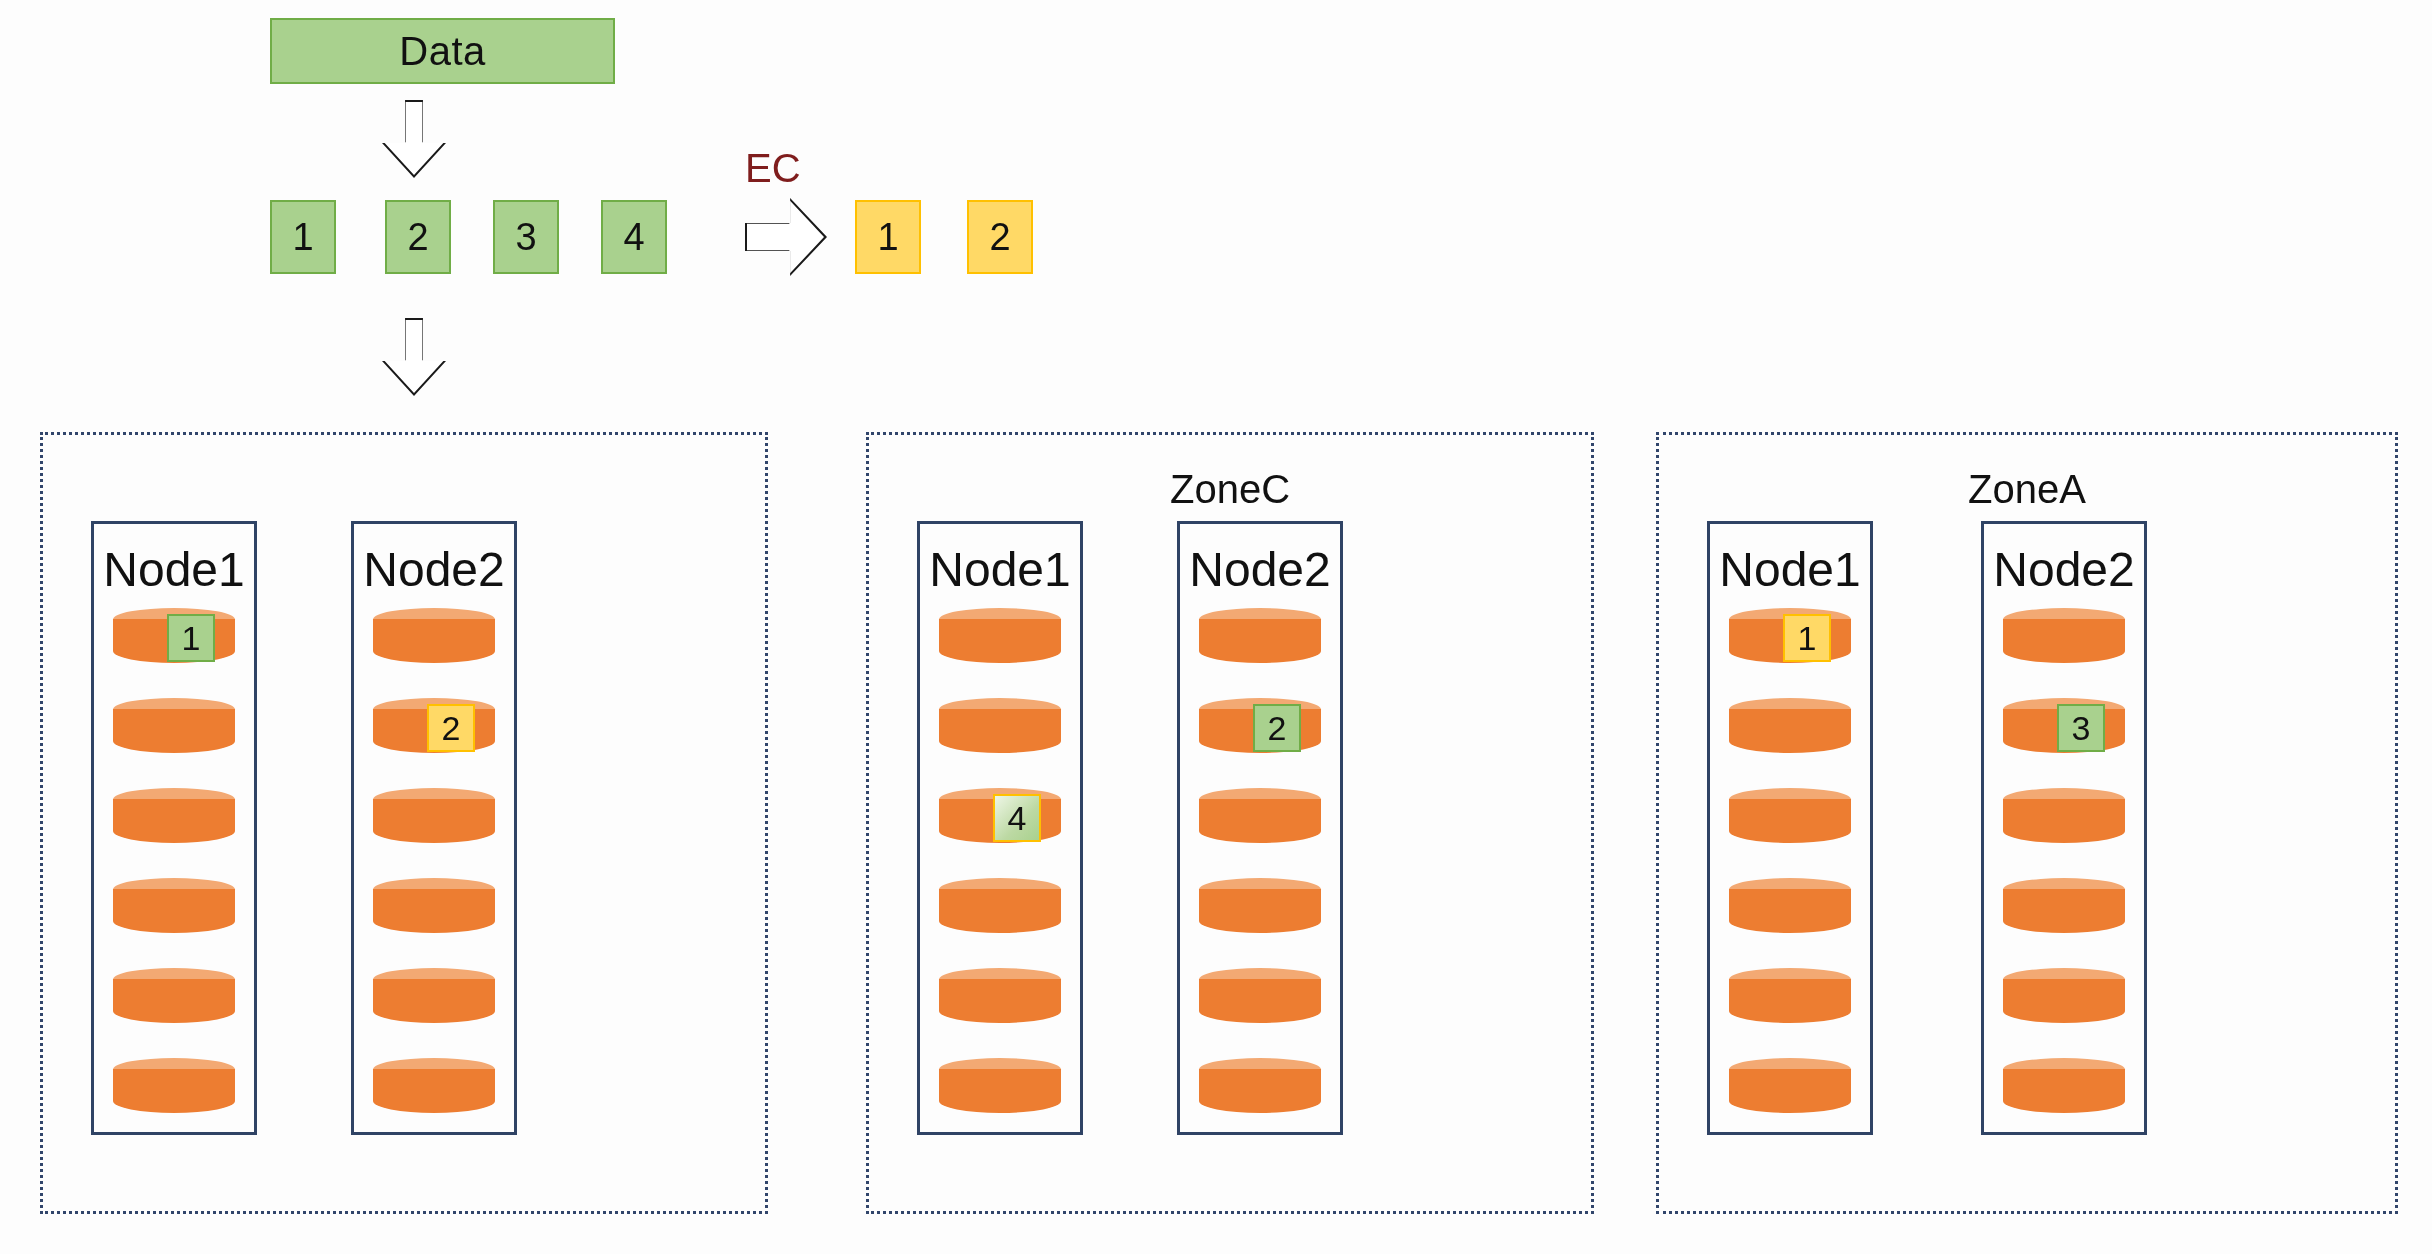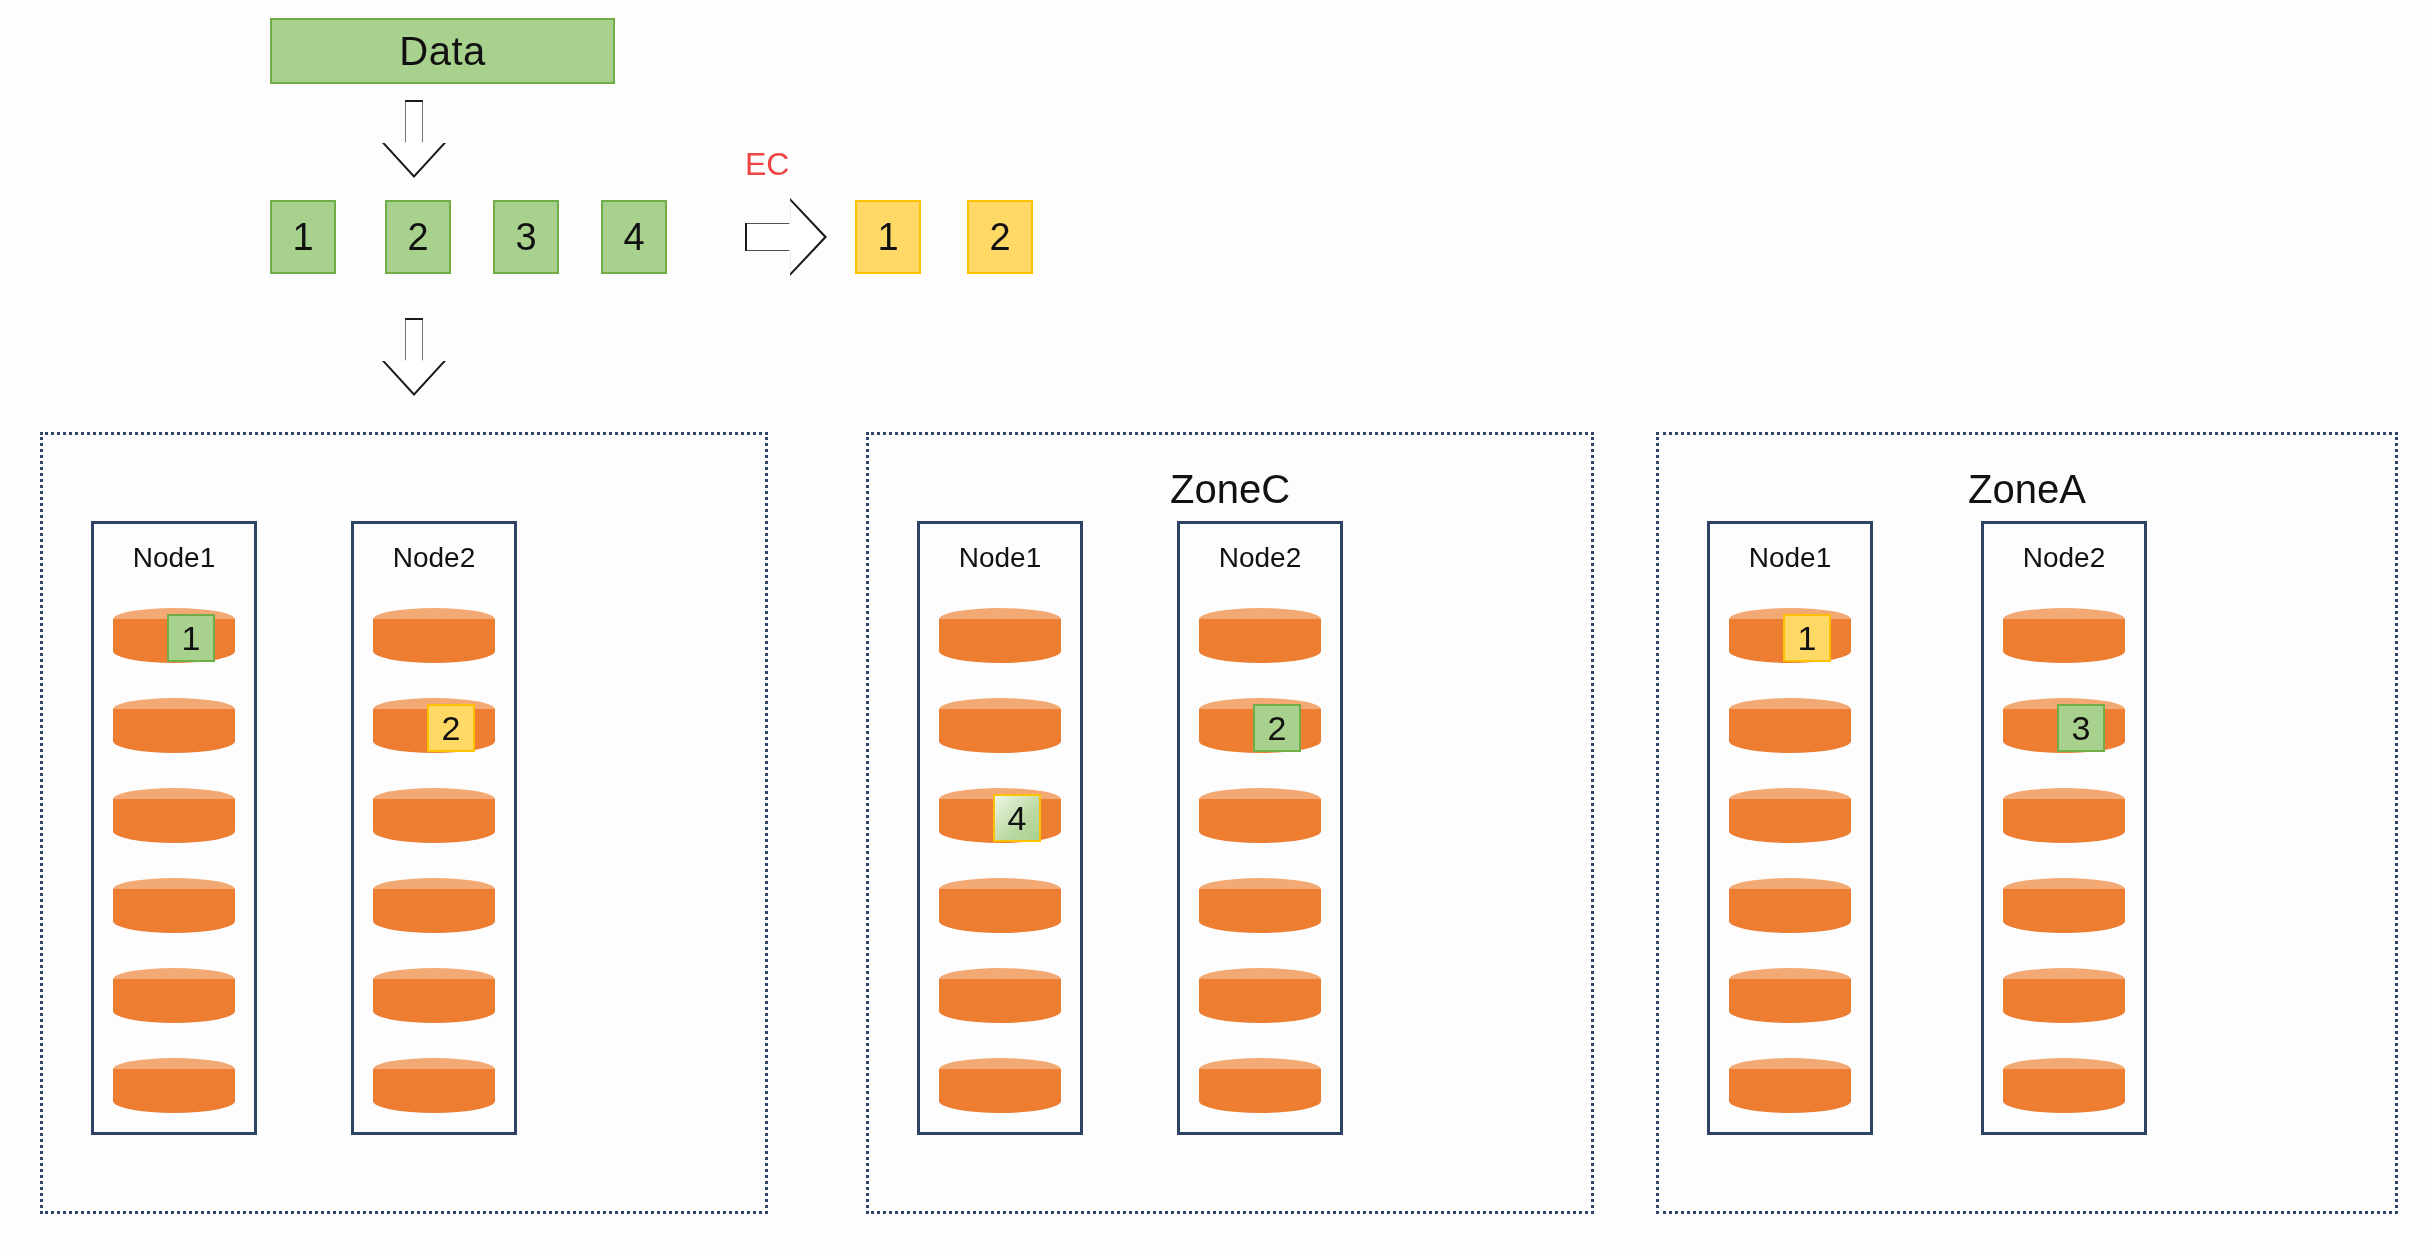--- a/index.html
+++ b/index.html
@@ -51,22 +51,22 @@
   }
   .chunk.yellow {
     background: #ffd966;
     border: 2px solid #ffc000;
   }
 
   .ec-label {
     position: absolute;
     left: 745px;
     top: 146px;
-    font-size: 32px;
-    color: #ef4444;
+    font-size: 40px;
+    color: #7f1d1d;
   }
 
   
   .arrow-down {
     position: absolute;
     background: #1a1a1a;
     clip-path: polygon(
       36% 0%, 64% 0%, 64% 55%, 100% 55%, 50% 100%, 0% 55%, 36% 55%
     );
   }
@@ -124,21 +124,21 @@
     border: 3px solid #2f4365;
     box-sizing: border-box;
     background: transparent;
   }
   .node-title {
     position: absolute;
     top: 18px;
     left: 0;
     width: 100%;
     text-align: center;
-    font-size: 28px;
+    font-size: 48px;
     color: #111111;
   }
 
   .disk-stack {
     position: absolute;
     top: 84px;
     left: 50%;
     transform: translateX(-50%);
     width: 122px;
   }

